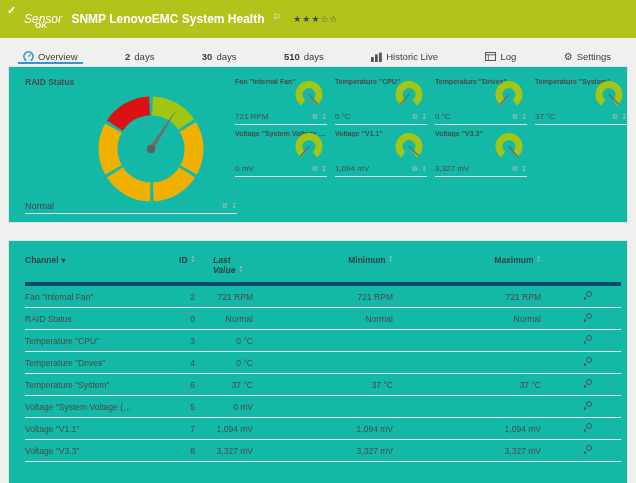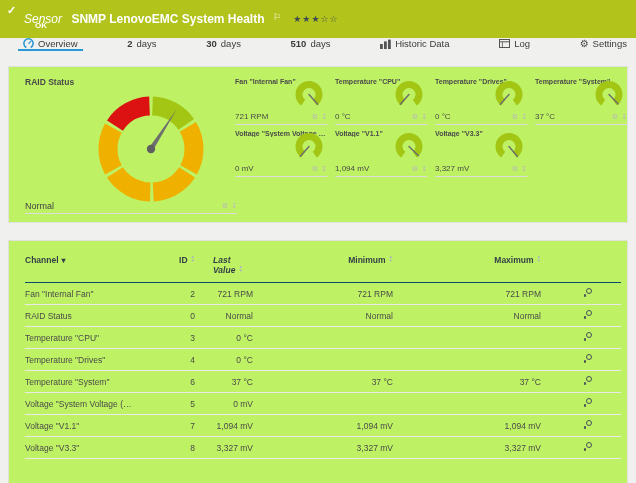--- a/index.html
+++ b/index.html
@@ -14,31 +14,31 @@
   .check { position:absolute; left:7px; top:4px; font-size:11px; font-weight:bold; }
   .titleline { position:absolute; left:24px; top:12px; font-size:12px; white-space:nowrap; }
   .kind { font-style:italic; margin-right:6px; }
   .sensor-title { font-weight:bold; }
   .flag { font-size:9px; vertical-align:top; margin-left:5px; opacity:.95; cursor:pointer; }
   .stars { margin-left:9px; color:#3d4a52; font-size:9px; letter-spacing:1px; vertical-align:1px; cursor:pointer; }
   .status-ok { position:absolute; left:35px; top:21px; font-size:8px; font-weight:bold; }
 
   
   .tabbar { position:absolute; top:38px; left:0; width:636px; height:26px;
-    display:flex; align-items:flex-start; justify-content:space-between;
-    padding:0 4px 0 18px; box-sizing:border-box; }
+    display:flex; align-items:flex-end; justify-content:space-between;
+    padding:0 20px 0 18px; box-sizing:border-box; }
   .tab { display:flex; align-items:center; gap:4px; font-size:9.5px; color:#3b3b3b;
     padding:0 5px; border-bottom:2px solid transparent; box-sizing:border-box; cursor:pointer; white-space:nowrap; }
   .tab.active { border-bottom-color:#2b98d6; }
   .tab .num { font-weight:bold; }
   .tab svg { display:block; }
   .tab .gearglyph { font-size:10px; color:#444; line-height:10px; }
 
   
-  .panel { position:absolute; background:#bef264; border:1px solid #e0e0dd; box-sizing:border-box; }
+  .panel { position:absolute; background:#14b8a6; border:1px solid #e0e0dd; box-sizing:border-box; }
   .overview-panel { left:8px; top:66px; width:620px; height:157px; }
   .raid-title { position:absolute; left:16px; top:10px; font-size:8.5px; font-weight:bold; color:#4a4a4a; }
   .raid-svg { position:absolute; left:77px; top:17px; }
   .raid-footer { position:absolute; left:16px; top:131px; width:212px; height:15px;
     border-bottom:1px solid #ddd; font-size:9px; color:#444;
     display:flex; justify-content:space-between; align-items:center; }
   .tile-icons { color:#b9b9b9; font-size:7px; display:flex; gap:3px; align-items:center; }
   .gear-mini::after { content:"⚙"; }
   .pin-mini::after { content:"↧"; }
   .tile-icons span { cursor:pointer; }
@@ -51,21 +51,21 @@
   .mini-svg { position:absolute; right:1px; top:7px; }
   .tile-bottom { position:absolute; bottom:3px; left:0; right:0;
     display:flex; justify-content:space-between; align-items:flex-end; }
   .tile-value { font-size:8px; color:#4a4a4a; }
 
   
   .table-panel { left:8px; top:240px; width:620px; height:250px; }
   table.channels { margin:8px 0 0 16px; border-collapse:collapse; width:596px;
     table-layout:fixed; font-size:8.5px; color:#4a4a4a; }
   .channels th { color:#333f48; font-weight:bold; text-align:right; vertical-align:top;
-    padding:6px 0 7px; border-bottom:1px solid #0c4a6e; cursor:pointer; }
+    padding:6px 0 7px; border-bottom:4px solid #0c4a6e; cursor:pointer; }
   .channels th.c-channel { text-align:left; }
   .channels th .hwrap { display:inline-block; }
   .channels th.c-last .hwrap { width:40px; text-align:left;font-style:italic; }
   .channels td { text-align:right; height:21px; padding:0; border-bottom:1px solid #e9e9e9; }
   .channels td.c-channel { text-align:left; white-space:nowrap; overflow:hidden; text-overflow:ellipsis; }
   .channels .c-channel { width:130px; } .channels .c-id { width:40px; }
   .channels .c-last { width:58px; } .channels .c-min { width:140px; }
   .channels .c-max { width:148px; } .channels .c-act { width:80px; text-align:left; }
   .caret::after { content:"▾"; font-size:8px; margin-left:3px; color:#333f48; }
   .sort { display:inline-block; vertical-align:top; margin-left:3px; color:#aab6c0; }
@@ -115,21 +115,21 @@
       <span>days</span>
     </div>
     <div class="tab">
       <span>
         <svg width="11" height="10" viewBox="0 0 11 10">
           <rect x="0" y="5" width="2.8" height="5" fill="#555"></rect>
           <rect x="4" y="2.4" width="2.8" height="7.6" fill="#555"></rect>
           <rect x="8" y="0.6" width="2.8" height="9.4" fill="#555"></rect>
         </svg>
       </span>
-      <span>Historic Data</span>
+      <span>Historic Live</span>
     </div>
     <div class="tab">
       <span>
         <svg width="11" height="9" viewBox="0 0 11 9">
           <rect x="0.5" y="0.5" width="10" height="8" fill="none" stroke="#555" stroke-width="1"></rect>
           <line x1="0.5" y1="2.8" x2="10.5" y2="2.8" stroke="#555" stroke-width="1"></line>
           <line x1="3.4" y1="2.8" x2="3.4" y2="8.5" stroke="#555" stroke-width="0.8"></line>
         </svg>
       </span>
       <span>Log</span>

